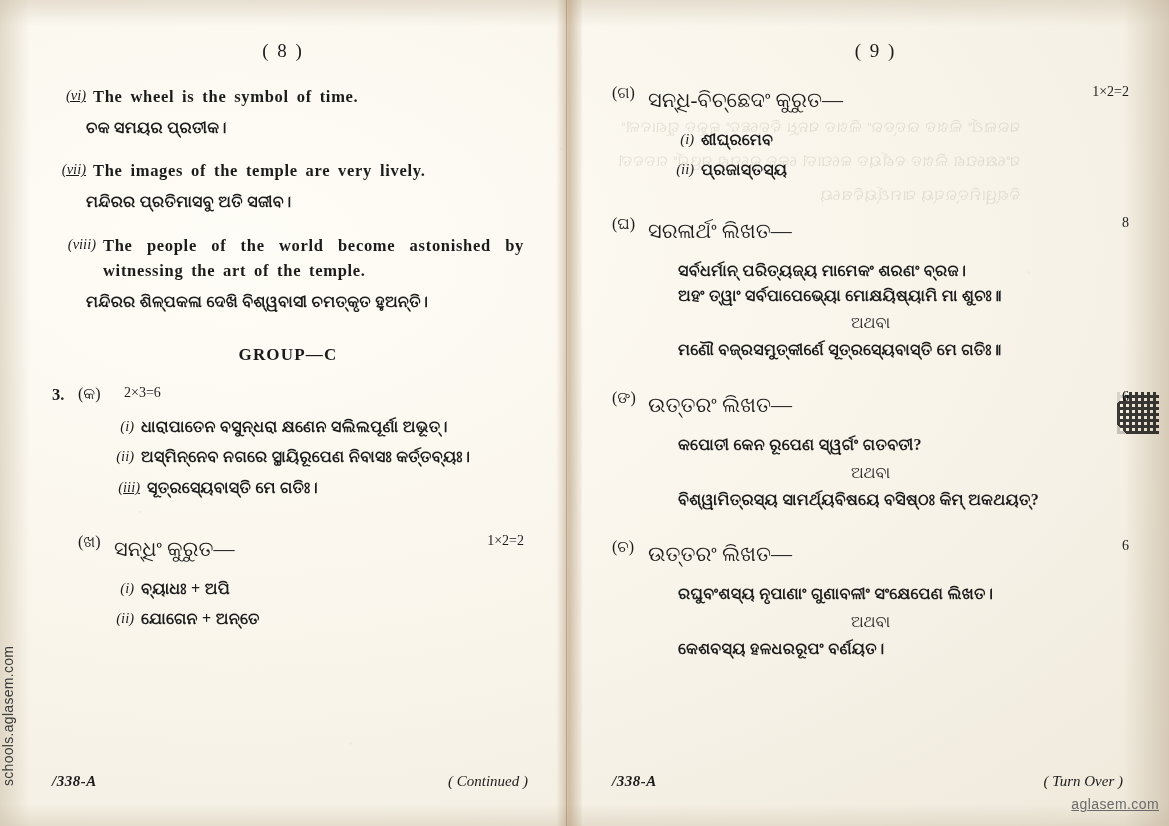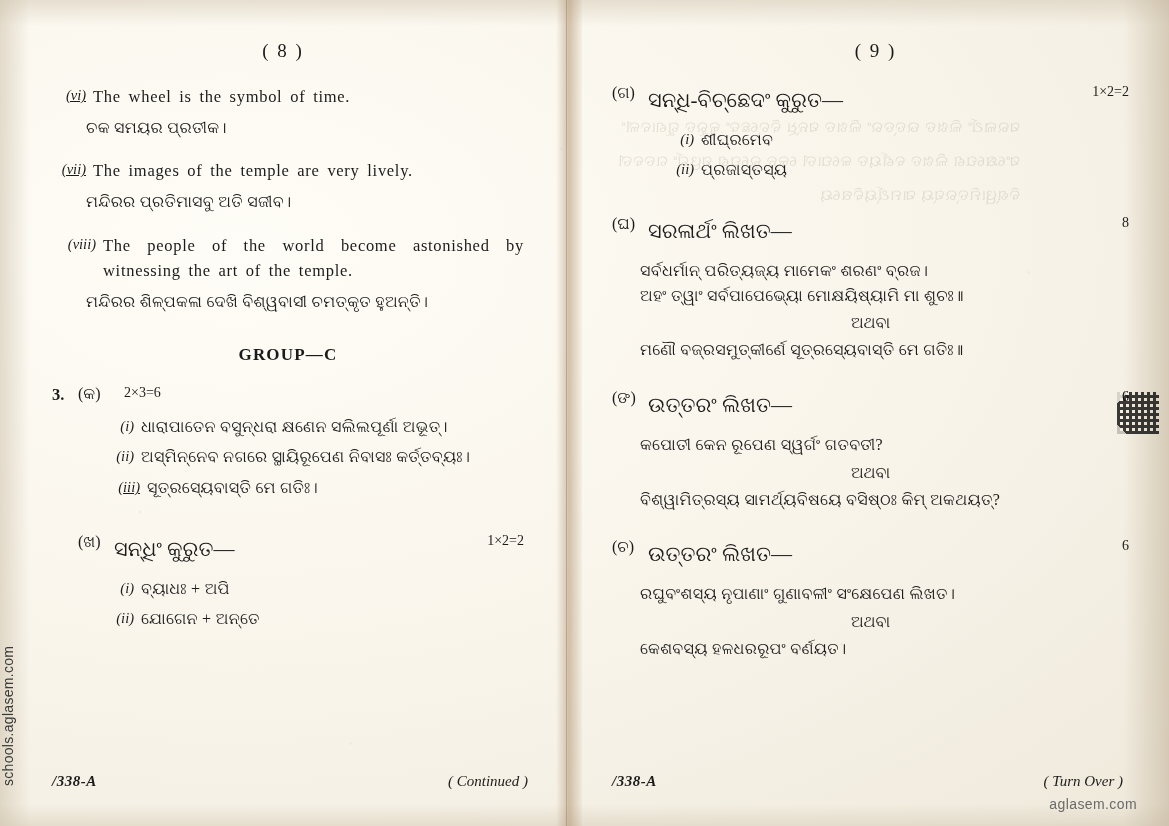--- a/index.html
+++ b/index.html
@@ -112,34 +112,35 @@
     line-height: 1.55;
   }
   .marker.w34 { width: 34px; text-decoration: underline; }
   .marker.w28 { width: 28px; }
   .marker.w44 { width: 44px; }
   .body-txt {
     flex: 1 1 auto;
     font-size: 16.5px;
     line-height: 1.55;
     text-align: justify;
+    font-weight: bold;
   }
   .eng {
     font-family: "Liberation Serif", serif;
     letter-spacing: 0.7px;
     word-spacing: 3px;
   }
   .odia, .deva {
     font-family: "Liberation Serif", serif;
     font-size: 16px;
     letter-spacing: 0.3px;
   }
   .indent-1 { margin-left: 34px; }
   .indent-2 { margin-left: 54px; }
-  .indent-3 { margin-left: 28px; }
+  .indent-3 { margin-left: 66px; }
 
   .gap-s  { height: 10px; }
   .gap-m  { height: 18px; }
   .gap-l  { height: 26px; }
 
   .group-head {
     text-align: center;
     font-weight: bold;
     font-size: 17px;
     letter-spacing: 1.2px;
@@ -201,26 +202,27 @@
     transform: rotate(-90deg);
     transform-origin: left bottom;
     font-family: "Liberation Sans", sans-serif;
     font-size: 14px;
     color: #3a3a3a;
     letter-spacing: .3px;
     white-space: nowrap;
   }
   .corner-watermark {
     position: absolute;
-    right: 32px;
+    right: 10px;
     bottom: 14px;
     font-family: "Liberation Sans", sans-serif;
     font-size: 14px;
     color: #6a6a6a;
     letter-spacing: .4px;
+    text-decoration: underline;
   }
 
   
   .qr {
     position: absolute;
     right: 10px;
     top: 392px;
     width: 42px;
     height: 42px;
     background-color: #ffffff;

